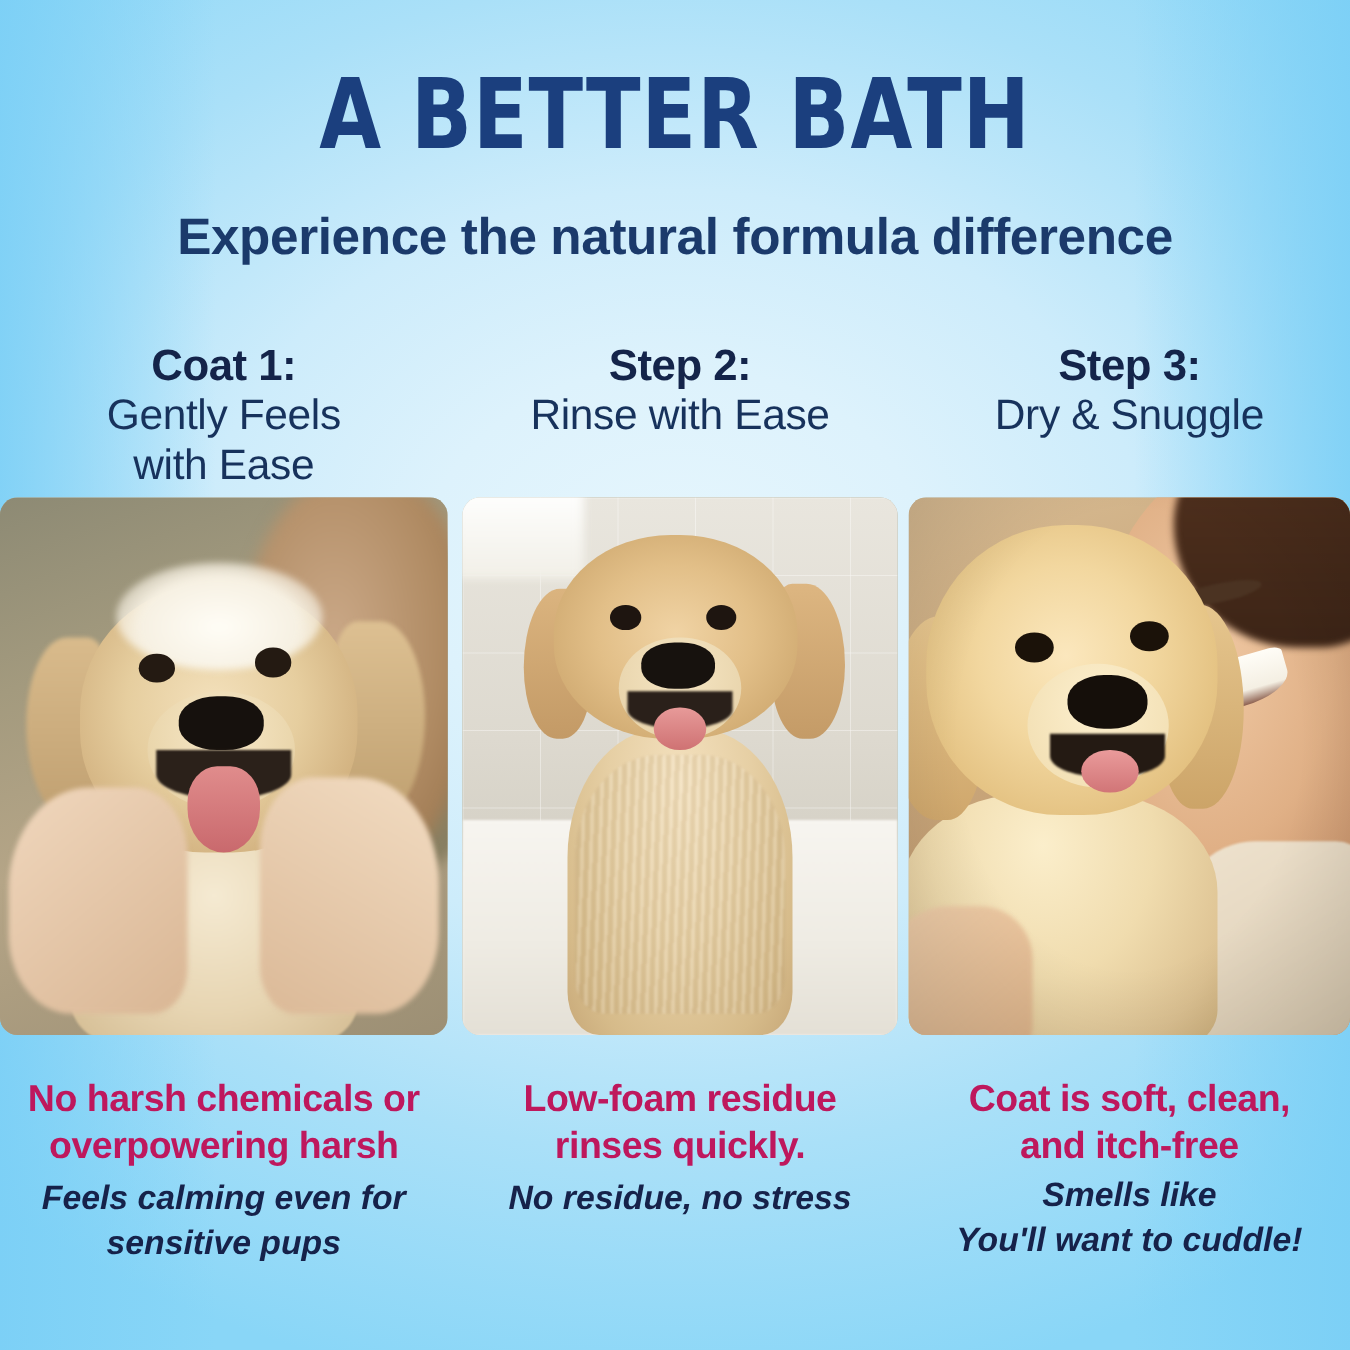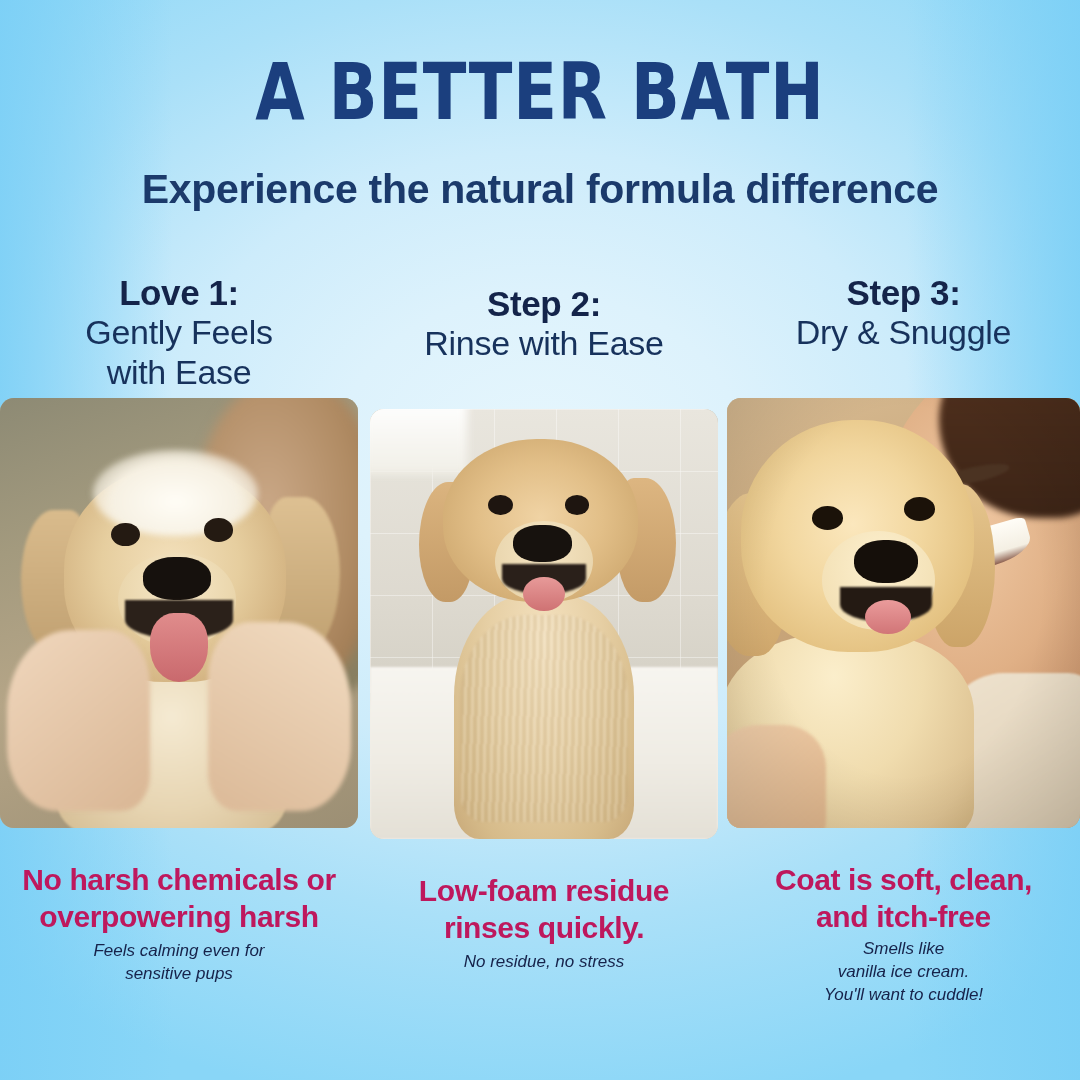--- a/index.html
+++ b/index.html
@@ -42,21 +42,21 @@
     font-size:41px;
     font-weight:700;
     color:#1b3a6b;
     letter-spacing:-.3px;
     white-space:nowrap;
   }
 
   
   .col{position:absolute;top:0;bottom:0;}
   .col-1{left:0px;width:358px;}
-  .col-2{left:370px;width:348px;margin-top:11px;}
+  .col-2{left:370px;width:348px;}
   .col-3{left:727px;width:353px;}
 
   .step{
     position:absolute;left:0;right:0;
     text-align:center;
     color:#14244a;
   }
   .step-k{
     font-weight:700;
     font-size:35px;
@@ -305,41 +305,41 @@
     position:absolute;left:0;right:0;text-align:center;color:#be185d;
   }
   .cap-h{
     font-weight:700;
     font-size:30px;
     line-height:1.22;
     letter-spacing:-.4px;
   }
   .cap-s{
     font-style:italic;
-    font-weight:400;
-    font-size:17px;
+    font-weight:700;
+    font-size:27px;
     line-height:1.34;
     color:#16224a;
   }
 </style>
 </head>
 <body>
 
 <div id="bg"></div>
 <div id="bg-edge"></div>
 
 <div id="wrap">
 
   <div class="title">A BETTER BATH</div>
   <div class="subtitle">Experience the natural formula difference</div>
 
   <div class="col col-1">
 
     <div class="step" style="top:272px;">
-      <div class="step-k">Love 1:</div>
+      <div class="step-k">Coat 1:</div>
       <div class="step-v">Gently Feels</div>
       <div class="step-v">with Ease</div>
     </div>
 
     <div class="photo">
       <div class="ph-bg p1-bg"></div>
       <div class="p1-shirt"></div>
       <div class="p1-person"></div>
       <div class="p1-body"></div>
       <div class="p1-ear-l"></div>
@@ -427,18 +427,17 @@
       <div class="p3-hand"></div>
       <div class="p3-vignette"></div>
     </div>
 
     <div class="cap cap-h" style="top:862px;">
       <div>Coat is soft, clean,</div>
       <div>and itch-free</div>
     </div>
     <div class="cap cap-s" style="top:938px;">
       <div>Smells like</div>
-      <div>vanilla ice cream.</div>
       <div>You'll want to cuddle!</div>
     </div>
   </div>
 
 </div>
 
 </body></html>

